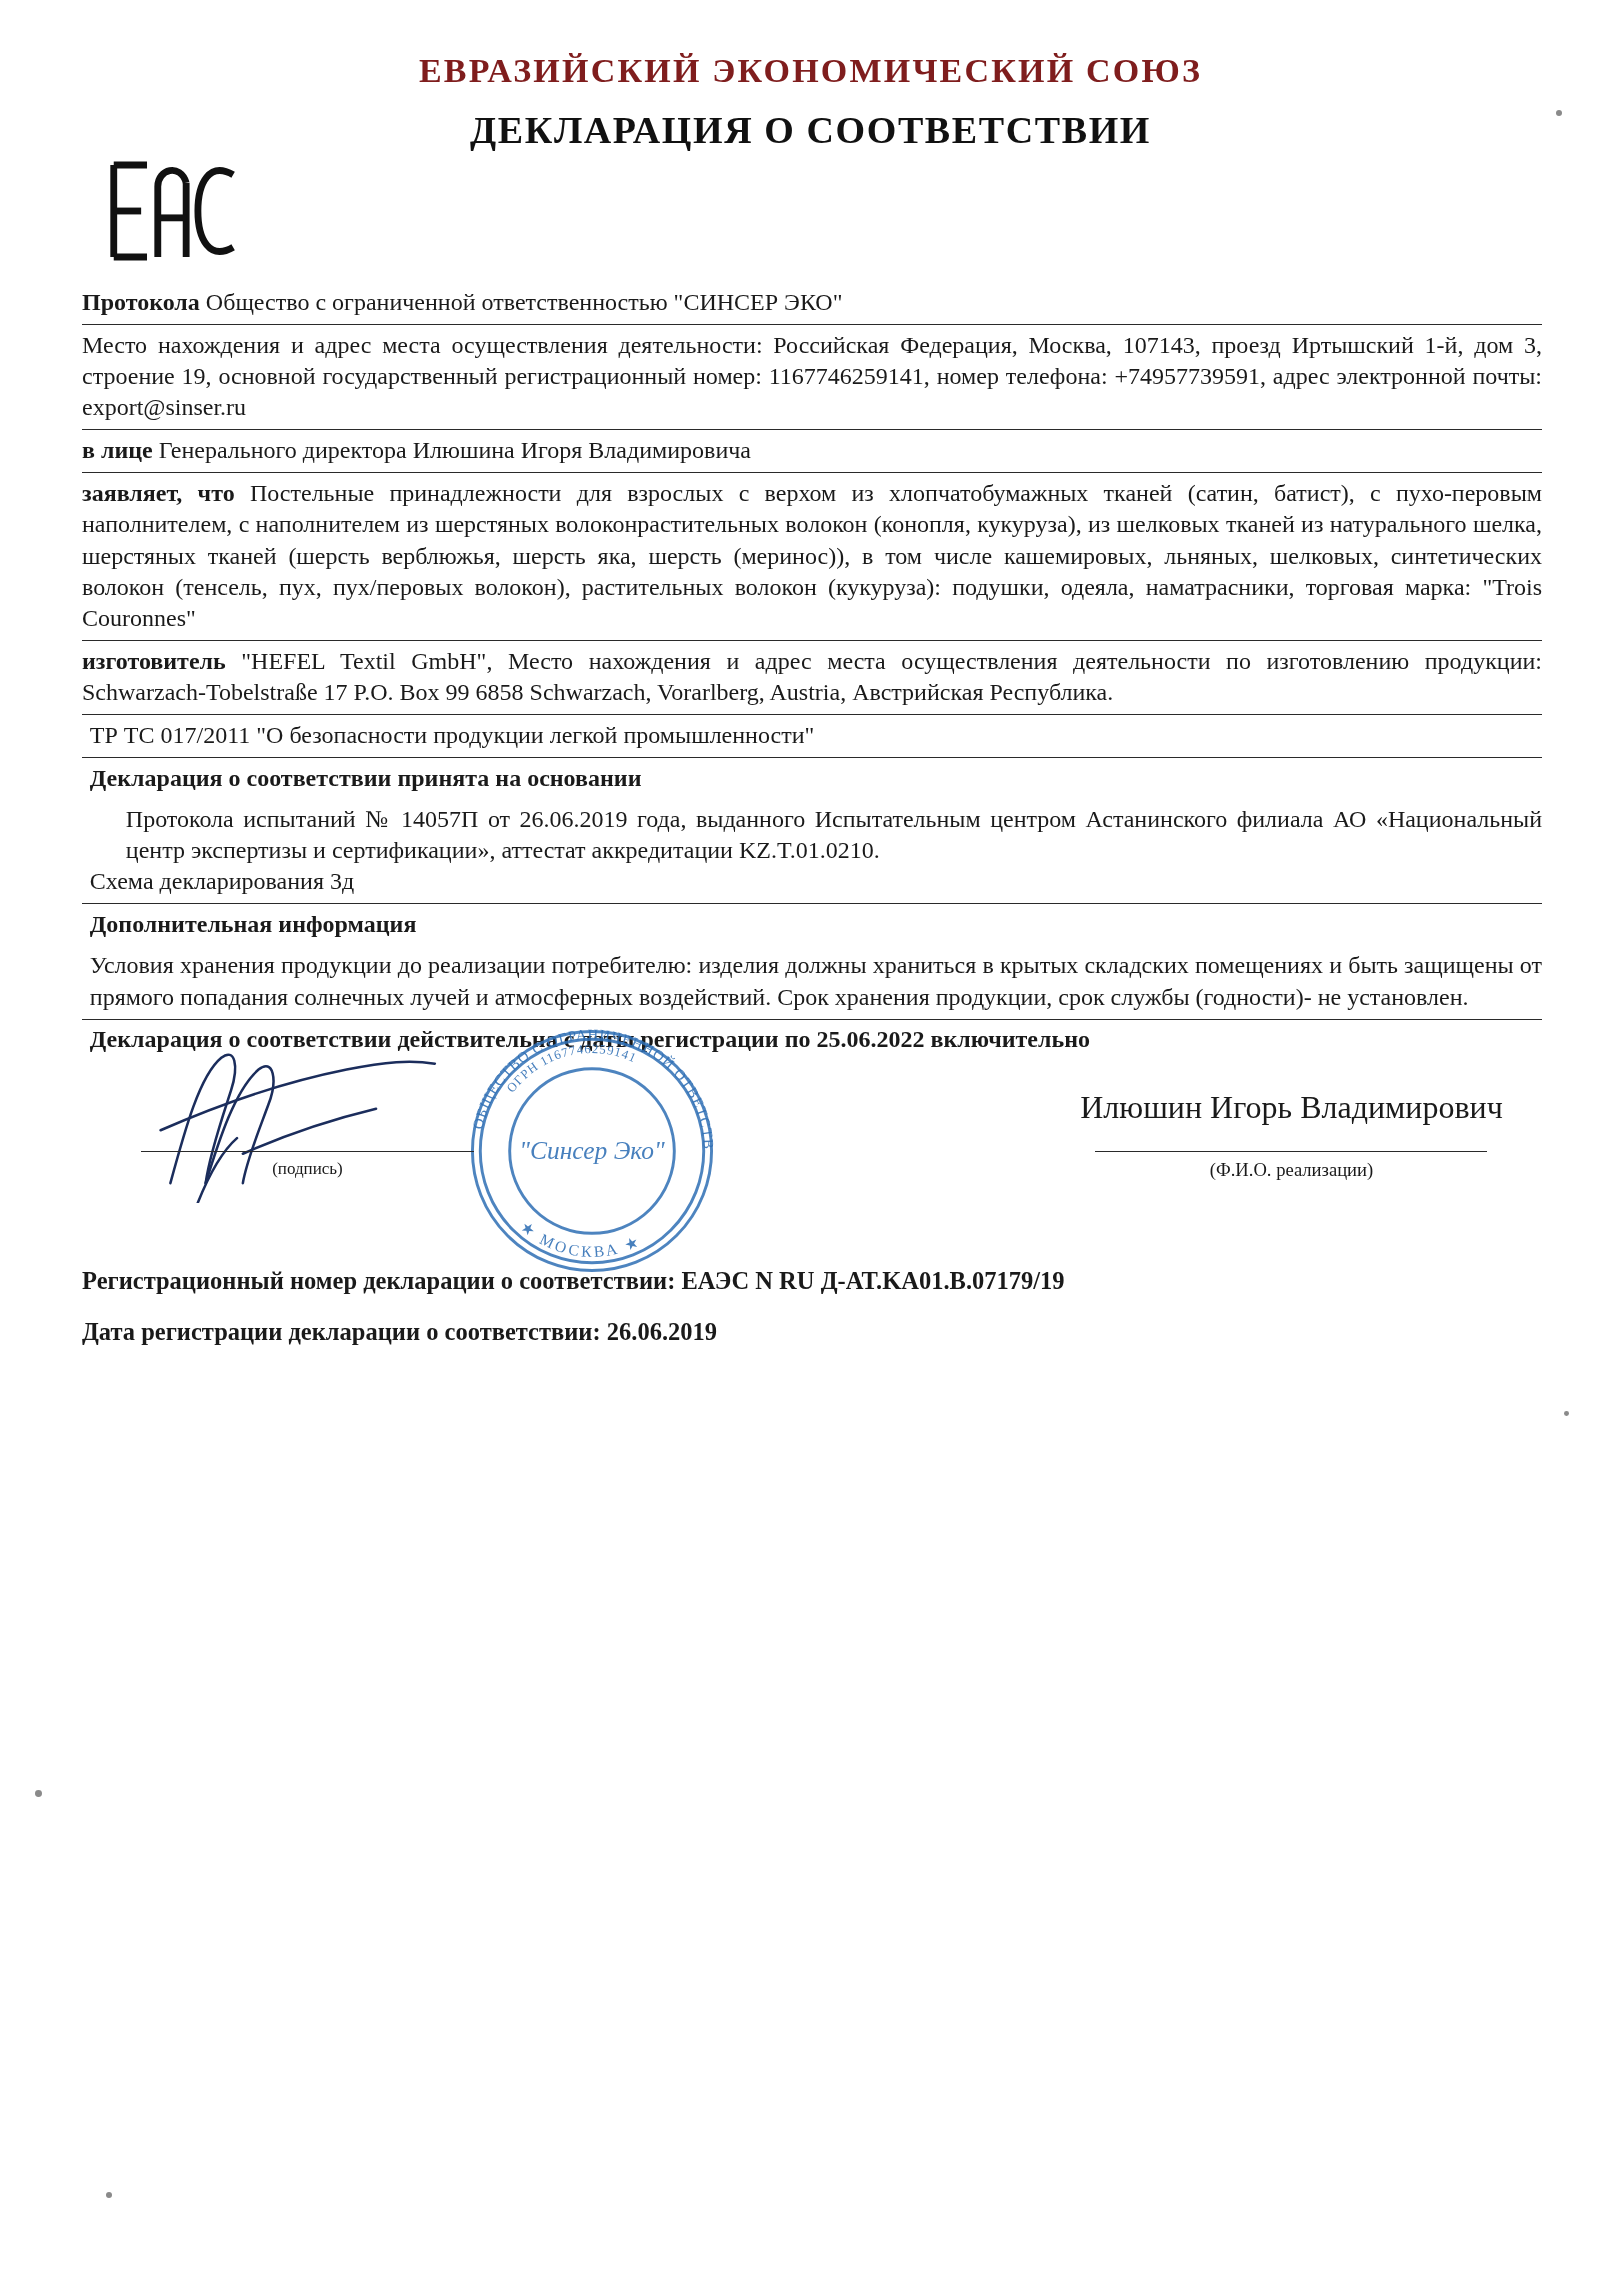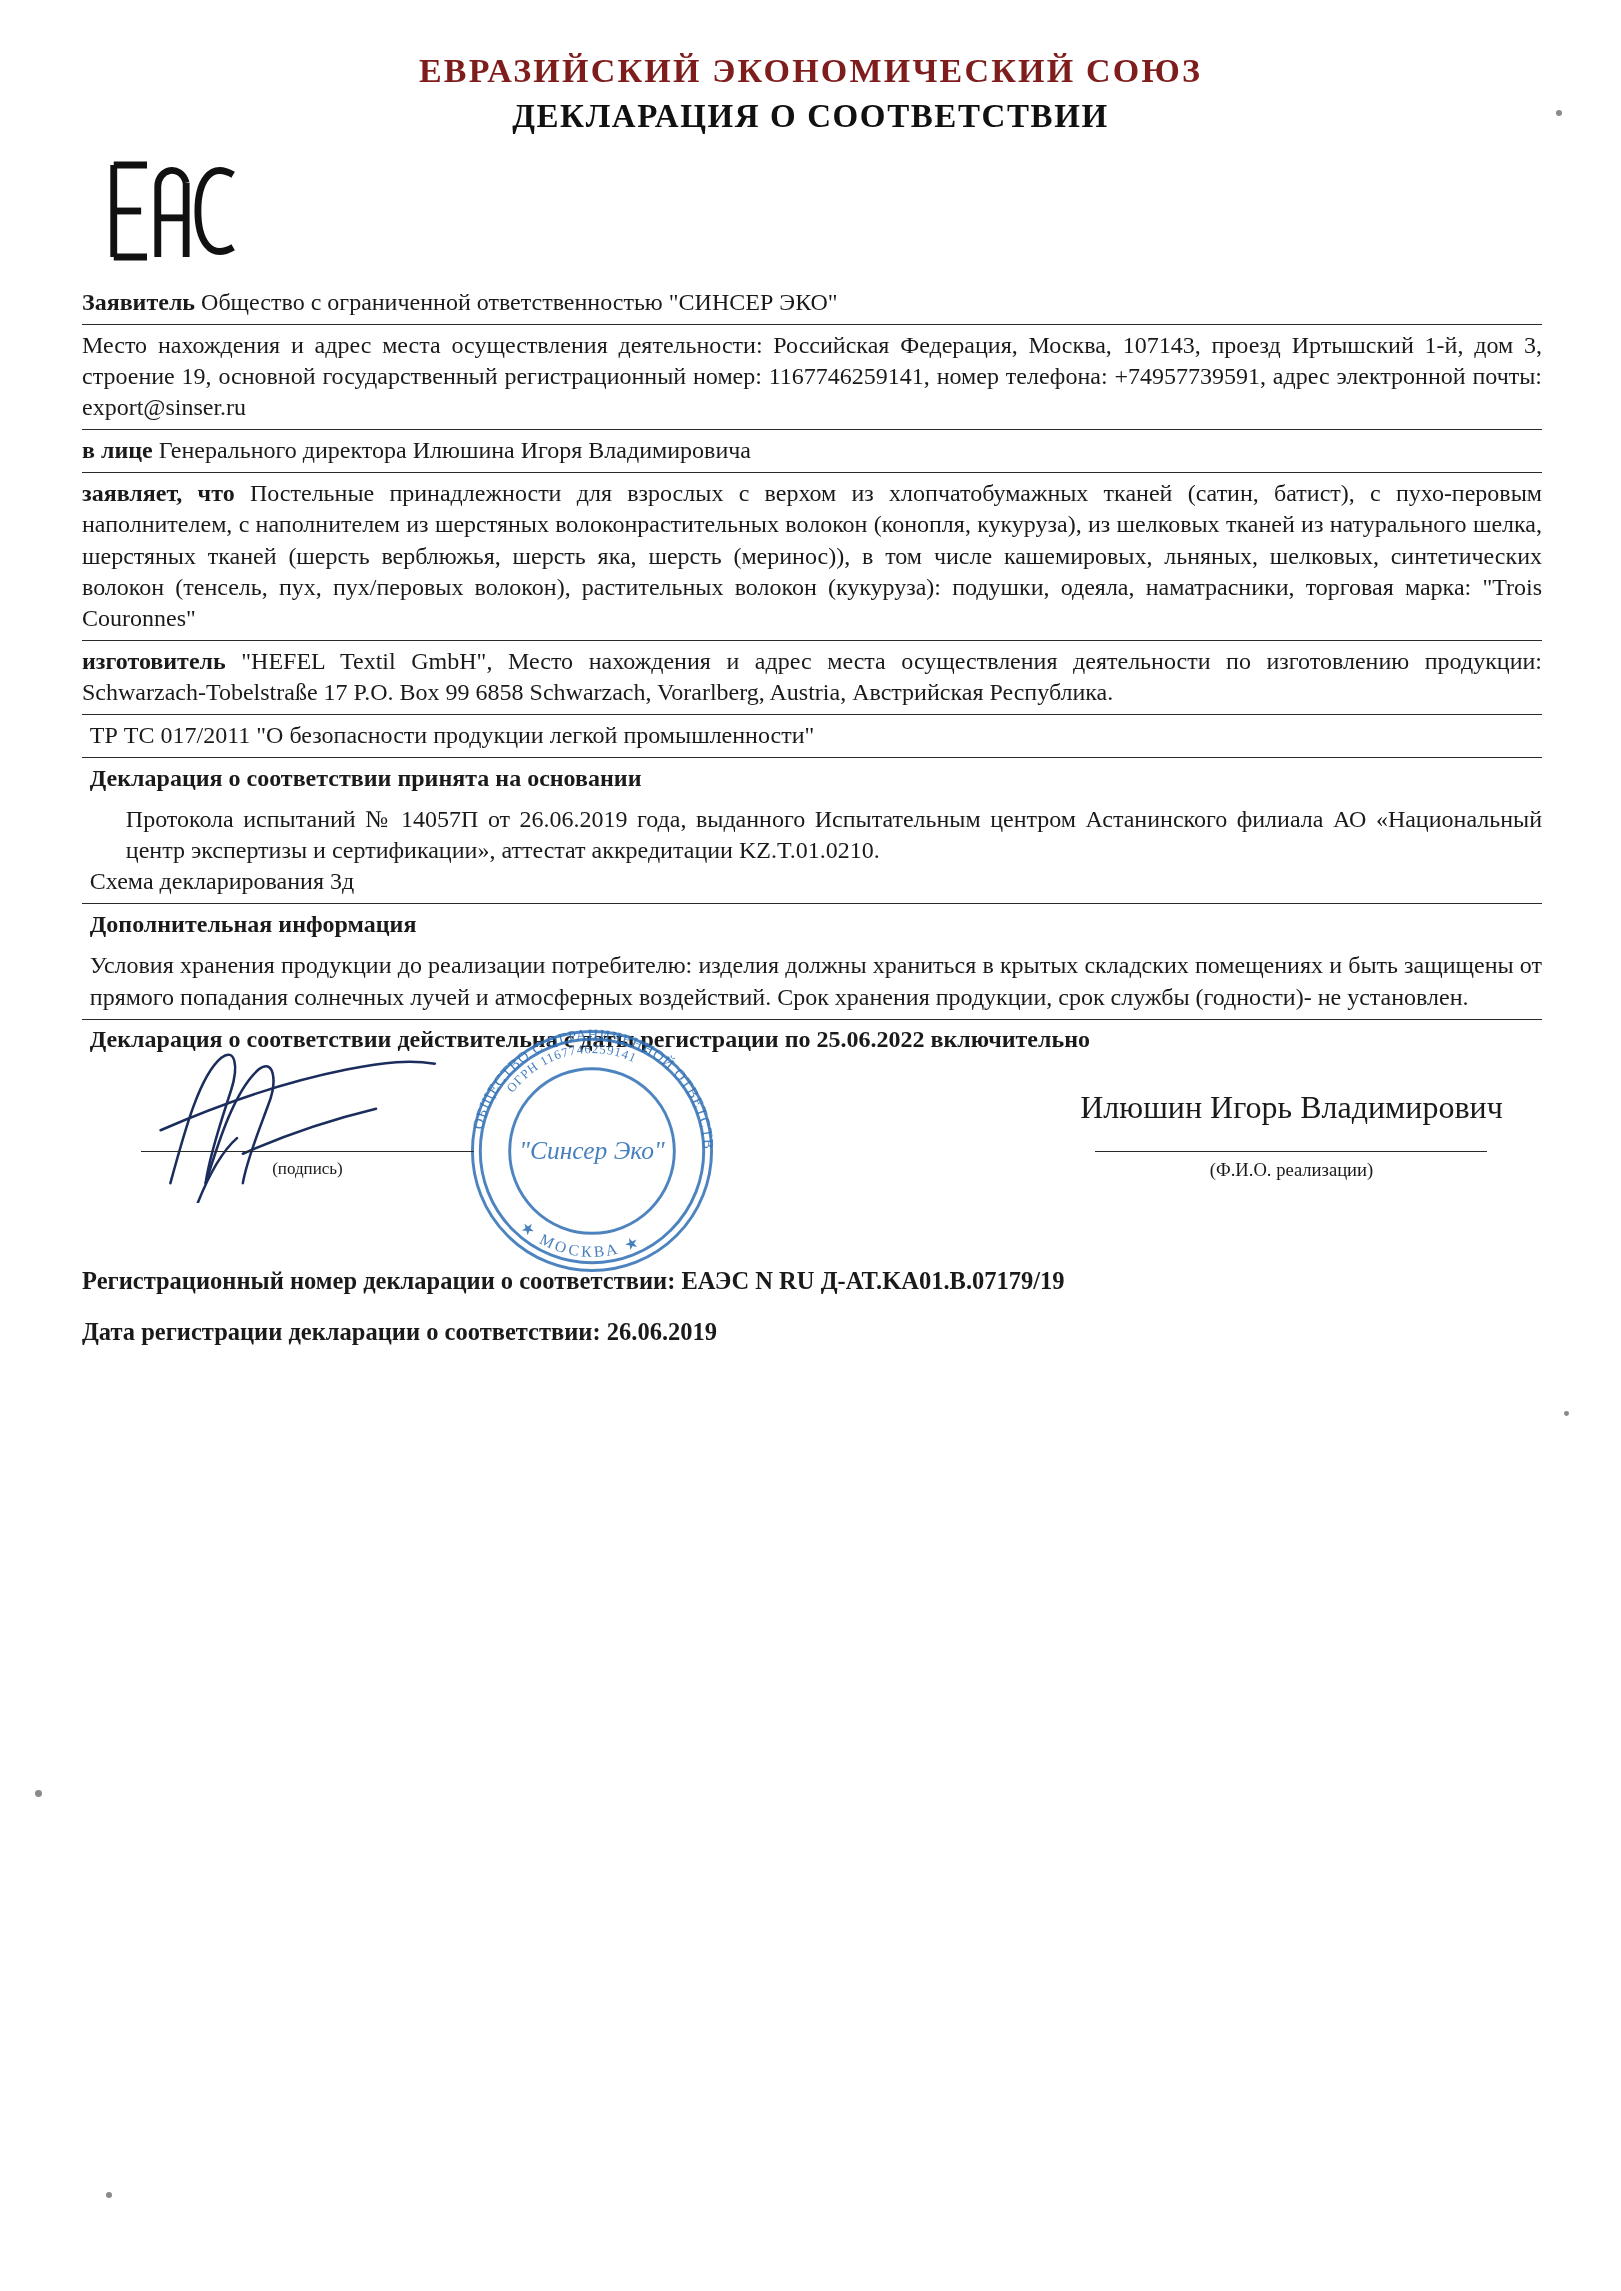--- a/index.html
+++ b/index.html
@@ -27,25 +27,25 @@
     padding-top: 51px;
   }
   .header .line1 {
     font-size: 34px;
     font-weight: bold;
     letter-spacing: 2.2px;
     line-height: 1.15;
     color: #7f1d1d;
   }
   .header .line2 {
-    font-size: 33px;
+    font-size: 38px;
     font-weight: bold;
     letter-spacing: 1.6px;
     line-height: 1.15;
-    margin-top: 8px;
+    margin-top: 19px;
     color: #111;
   }
   .eac-mark {
     position: absolute;
     left: 102px;
     top: 157px;
     width: 137px;
     height: 108px;
   }
   .body-block {
@@ -172,21 +172,21 @@
         <path d="M57,62 L86,62"></path>
         <path d="M134,18 C110,4 98,26 98,55 C98,84 110,106 134,92"></path>
       </g>
     </svg>
   </div>
 
   <div class="body-block">
 
     <div class="sect">
       <div class="txt">
-        <span class="b">Заявитель</span>
+        <span class="b">Протокола</span>
         <span>Общество с ограниченной ответственностью "СИНСЕР ЭКО"</span>
       </div>
     </div>
     <hr class="rule">
 
     <div class="sect">
       <div class="txt just">Место нахождения и адрес места осуществления деятельности: Российская Федерация, Москва, 107143, проезд Иртышский 1-й, дом 3, строение 19, основной государственный регистрационный номер: 1167746259141, номер телефона: +74957739591, адрес электронной почты: export@sinser.ru</div>
     </div>
     <hr class="rule">
 

